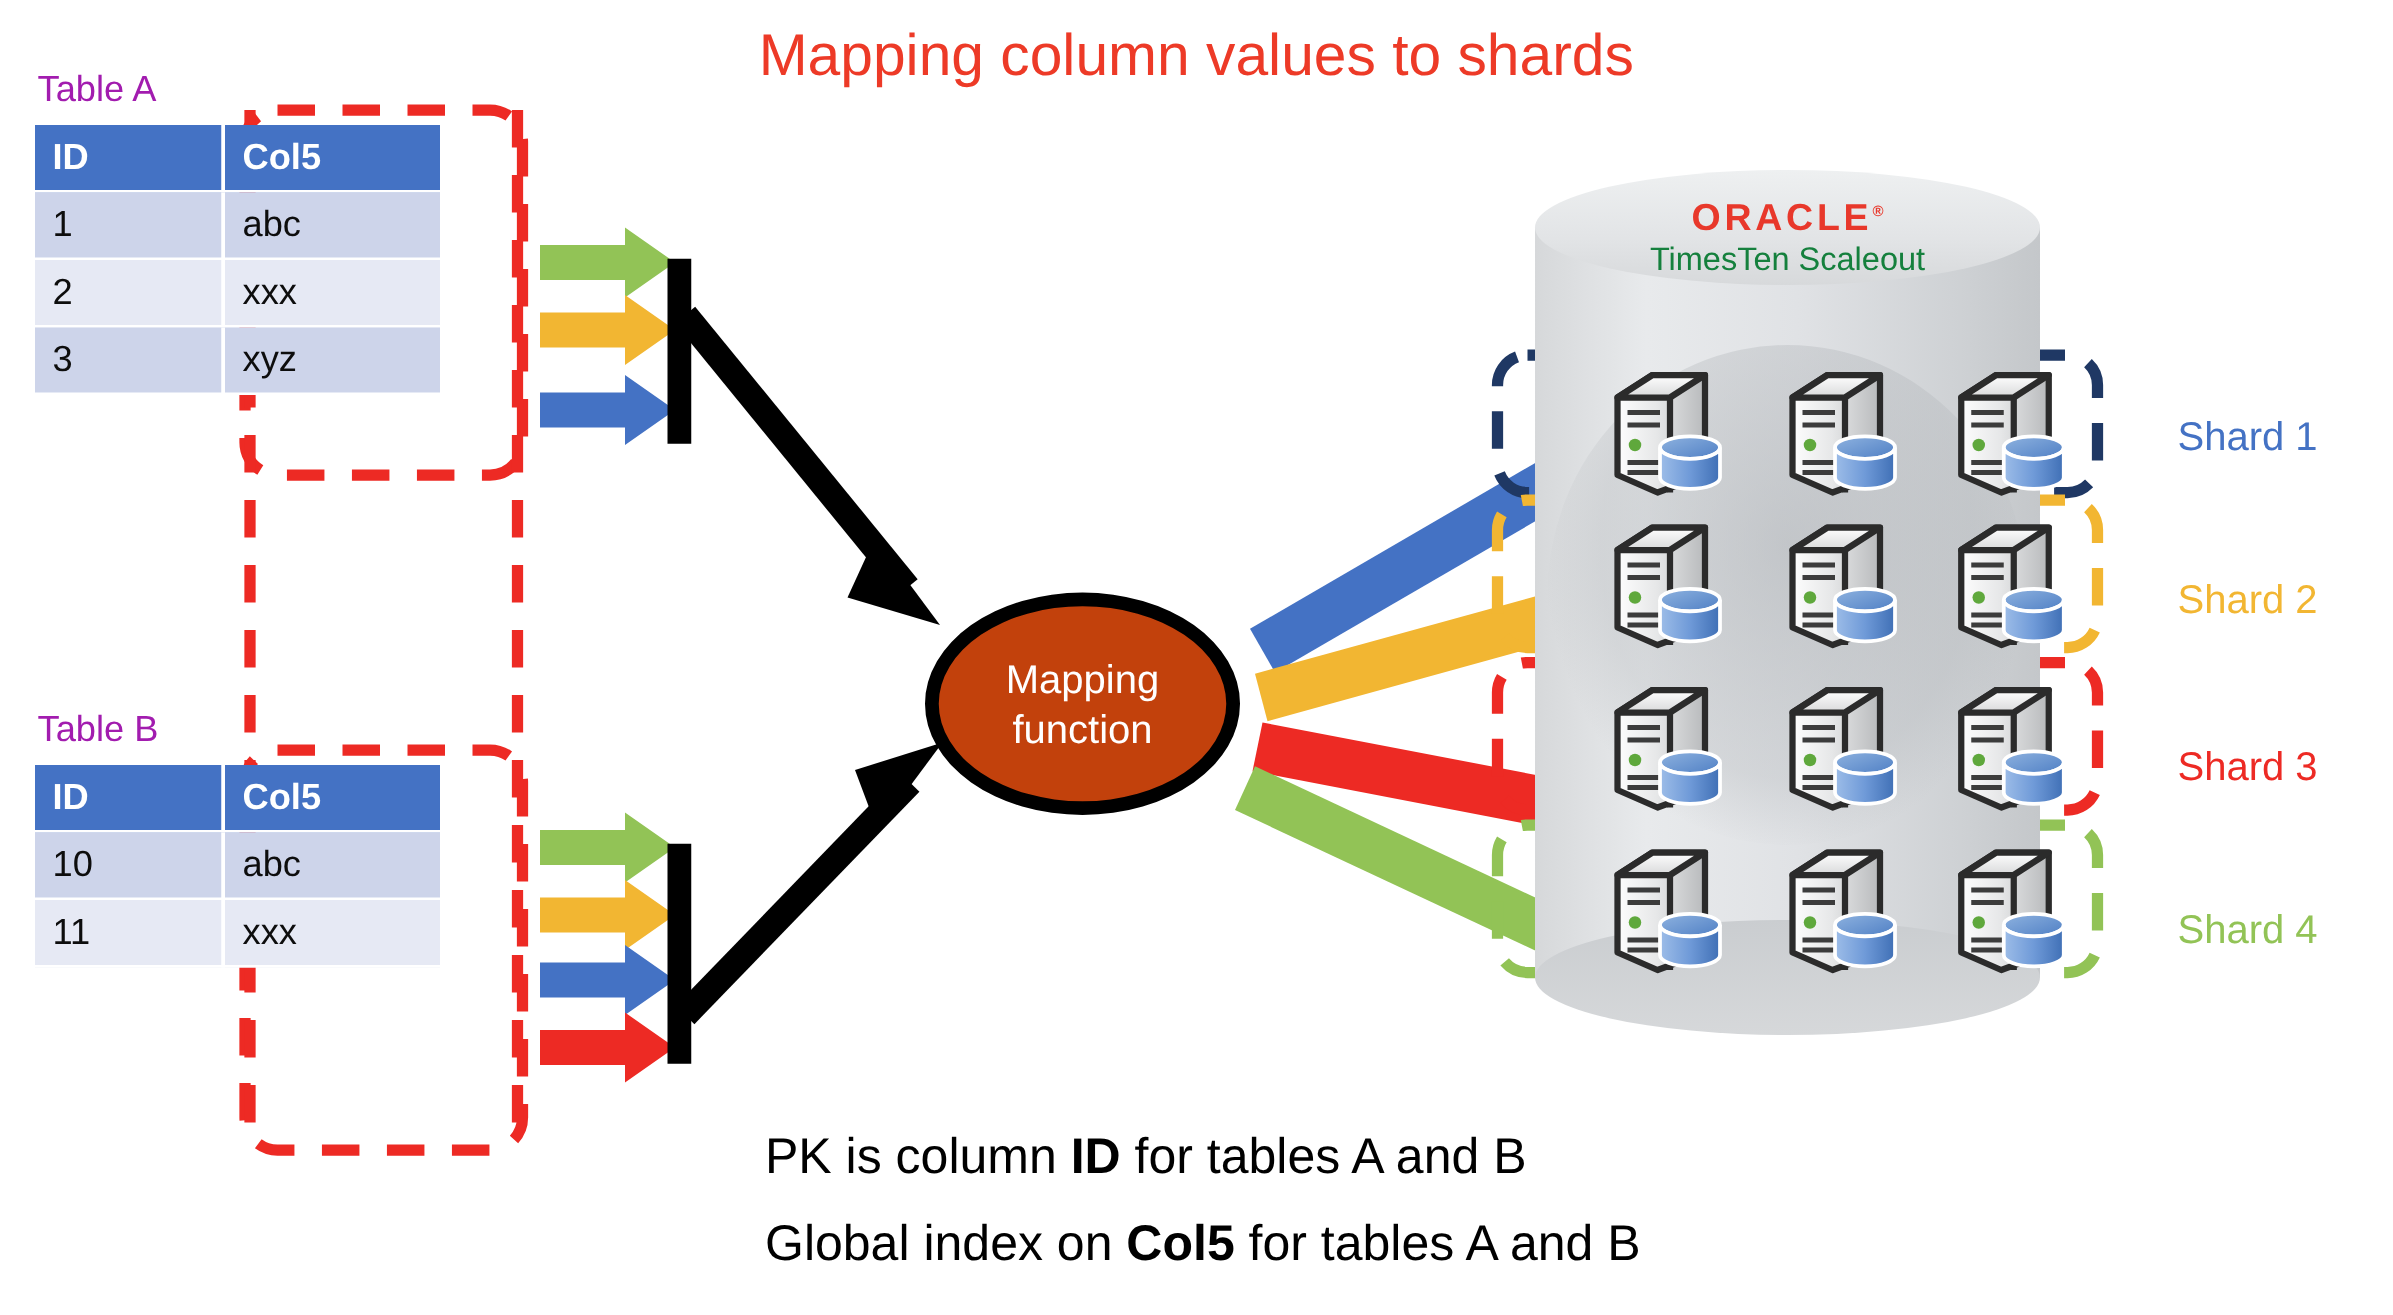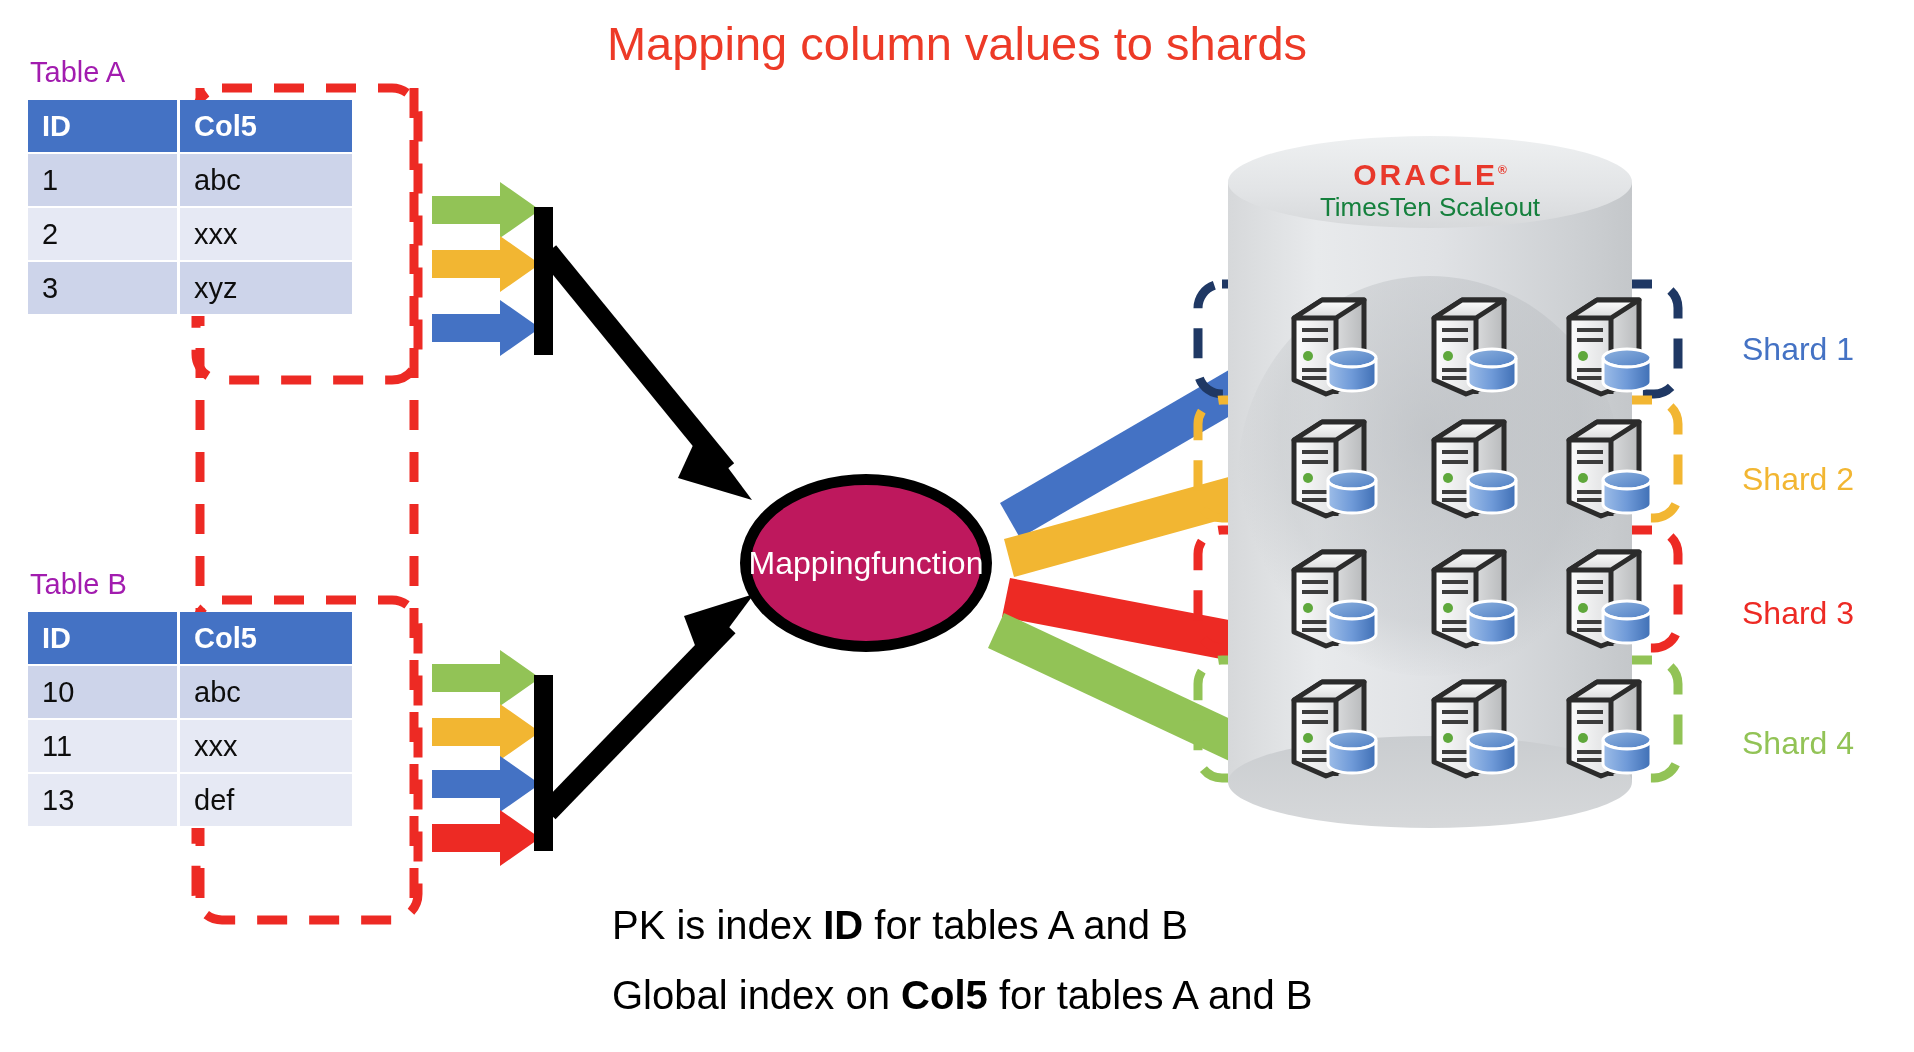--- a/index.html
+++ b/index.html
@@ -83,25 +83,25 @@
   .col-val { width: 158px; }
 
   
   .mapfn {
     position: absolute;
     left: 740px;
     top: 474px;
     width: 252px;
     height: 178px;
     border-radius: 50%;
-    background: #be185d;
+    background: #c2410c;
     border: 11px solid #000000;
     box-sizing: border-box;
     display: flex;
-    flex-direction: row;
+    flex-direction: column;
     align-items: center;
     justify-content: center;
     color: #ffffff;
     font-size: 32px;
     line-height: 1.25;
     text-align: center;
   }
 
   
   .cylinder {
@@ -322,24 +322,20 @@
     </thead>
     <tbody>
       <tr class="odd">
         <td class="col-id">10</td>
         <td class="col-val last">abc</td>
       </tr>
       <tr class="even">
         <td class="col-id">11</td>
         <td class="col-val last">xxx</td>
       </tr>
-      <tr class="even">
-        <td class="col-id">13</td>
-        <td class="col-val last">def</td>
-      </tr>
     </tbody>
   </table>
 
   <div class="mapfn">
     <span>Mapping</span>
     <span>function</span>
   </div>
 
   <div class="cylinder">
     <div class="cyl-body"></div>
@@ -478,19 +474,19 @@
       <path d="M38 62 L38 86 A24 9 0 0 0 86 86 L86 62 A24 9 0 0 1 38 62 Z" fill="url(#dbSide)" stroke="#ffffff" stroke-width="3"></path>
     </g>
   </svg>
 
   <div class="shard-label" style="left:1742px; top:333px; color:#4472C4;">Shard 1</div>
   <div class="shard-label" style="left:1742px; top:463px; color:#F2B632;">Shard 2</div>
   <div class="shard-label" style="left:1742px; top:597px; color:#ED2A24;">Shard 3</div>
   <div class="shard-label" style="left:1742px; top:727px; color:#92C356;">Shard 4</div>
 
   <div class="note" style="left:612px; top:905px;">
-    <span>PK is index </span><b>ID</b><span> for tables A and B</span>
+    <span>PK is column </span><b>ID</b><span> for tables A and B</span>
   </div>
   <div class="note" style="left:612px; top:975px;">
     <span>Global index on </span><b>Col5</b><span> for tables A and B</span>
   </div>
 
 </div>
 
 </body></html>

